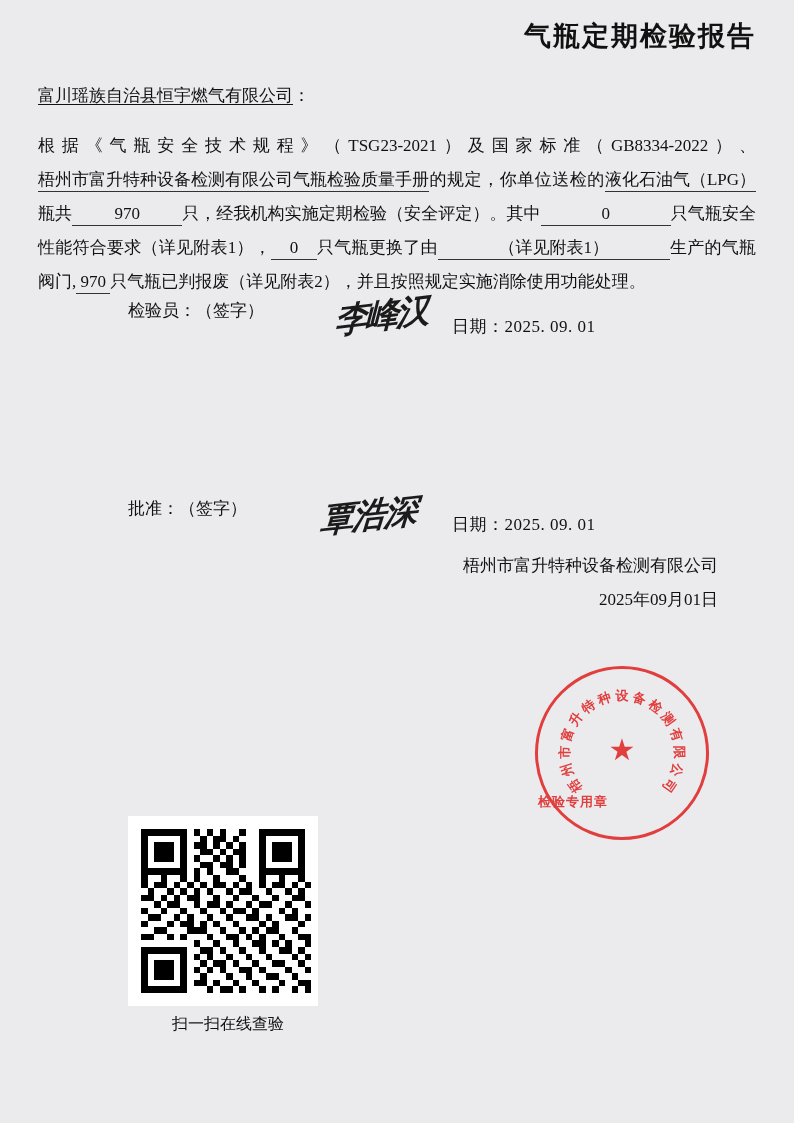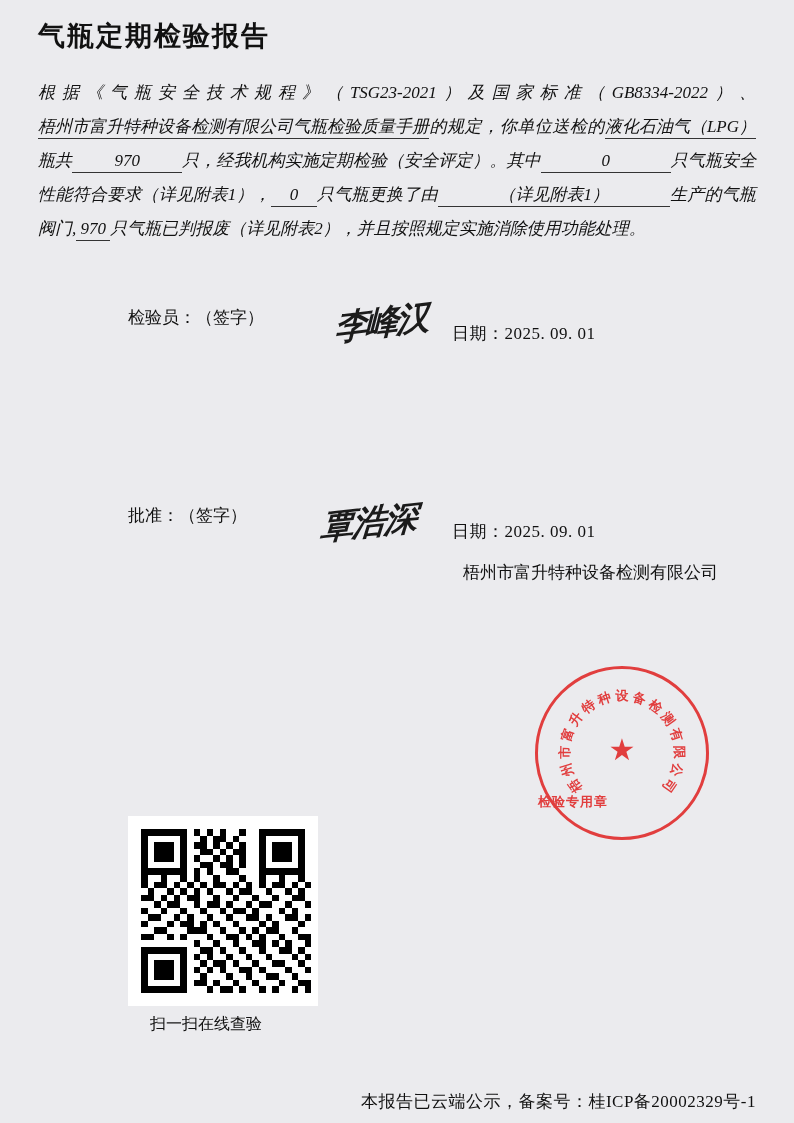--- a/index.html
+++ b/index.html
@@ -16,21 +16,21 @@
     overflow: hidden;
   }
   .page {
     position: relative;
     width: 794px;
     height: 1123px;
     box-sizing: border-box;
     padding: 0 38px;
   }
   .doc-title {
-    text-align: left;
+    text-align: right;
     font-size: 27px;
     font-weight: bold;
     letter-spacing: 2px;
     margin-top: 18px;
     font-family: Liberation Mono, monospace;
   }
   .report-no {
     text-align: right;
     font-size: 17px;
     margin-top: 18px;
@@ -51,39 +51,37 @@
     font-size: 17px;
     line-height: 34px;
     text-align: justify;
   }
   .body-text p {
     margin: 0;
     text-indent: 0;
   }
   .indent {
     text-indent: 34px;
-    font-style: italic;
   }
   .fill {
     display: inline-block;
     border-bottom: 1px solid #333;
     text-align: center;
     line-height: 22px;
     vertical-align: baseline;
   }
   .fill.w-company { min-width: 330px; }
   .fill.w-gas { min-width: 150px; }
   .fill.w-count { min-width: 110px; }
   .fill.w-zero1 { min-width: 130px; }
   .fill.w-zero2 { min-width: 46px; }
   .fill.w-valve { min-width: 232px; }
   .fill.w-970b { min-width: 34px; }
 
   .sign-block {
-    margin-top: 60px;
     position: relative;
     height: 120px;
   }
   .sign-row {
     font-size: 17px;
     position: relative;
     height: 60px;
   }
   .sign-label {
     position: absolute;
@@ -178,21 +176,21 @@
     text-align: left;
     font-size: 13px;
     font-weight: bold;
     letter-spacing: 1px;
   }
   .qr-wrap {
     position: absolute;
     left: 128px;
     top: 798px;
     width: 156px;
-    text-align: center;
+    text-align: right;
   }
   .qr {
     width: 190px;
     height: 190px;
     background: #fff;
     padding: 0;
     box-sizing: border-box;
     display: block;
   }
   .qr-caption {
@@ -210,20 +208,23 @@
   }
 </style>
 </head>
 <body>
 
 <div class="page">
 
   <div class="doc-title">气瓶定期检验报告</div>
 
 
+  <div class="addressee">
+    <span class="u">富川瑶族自治县恒宇燃气有限公司</span><span>：</span>
+  </div>
 
   <div class="body-text">
     <p class="indent">
       <span>根据《气瓶安全技术规程》（TSG23-2021）及国家标准（GB8334-2022）、</span><span class="fill w-company">梧州市富升特种设备检测有限公司气瓶检验质量手册</span><span>的规定，你单位送检的</span><span class="fill w-gas">液化石油气（LPG）</span><span>瓶共</span><span class="fill w-count">970</span><span>只，经我机构实施定期检验（安全评定）。其中</span><span class="fill w-zero1">0</span><span>只气瓶安全性能符合要求（详见附表1），</span><span class="fill w-zero2">0</span><span>只气瓶更换了由</span><span class="fill w-valve">（详见附表1）</span><span>生产的气瓶阀门,</span><span class="fill w-970b">970</span><span>只气瓶已判报废（详见附表2），并且按照规定实施消除使用功能处理。</span>
     </p>
   </div>
 
   <div class="sign-block">
     <div class="sign-row">
       <span class="sign-label">检验员：（签字）</span>
@@ -233,20 +234,21 @@
   </div>
 
   <div class="approve-block">
     <div class="sign-row">
       <span class="sign-label">批准：（签字）</span>
       <span class="signature2">覃浩深</span>
       <span class="sign-date"><span>日期：</span><span>2025. 09. 01</span></span>
     </div>
     <div class="issuer">
       <div>梧州市富升特种设备检测有限公司</div>
+      <div>2025年09月01日</div>
     </div>
   </div>
 
   <div class="stamp">
     <div class="arc" id="seal-arc">
         <span style="transform: rotate(-125deg) translate(-50%, -66px) rotate(0deg);">梧</span>
         <span style="transform: rotate(-107.143deg) translate(-50%, -66px) rotate(0deg);">州</span>
         <span style="transform: rotate(-89.2857deg) translate(-50%, -66px) rotate(0deg);">市</span>
         <span style="transform: rotate(-71.4286deg) translate(-50%, -66px) rotate(0deg);">富</span>
         <span style="transform: rotate(-53.5714deg) translate(-50%, -66px) rotate(0deg);">升</span>
@@ -447,15 +449,14 @@
         <rect x="23" y="9" width="1" height="1"></rect>
           <rect x="26" y="9" width="1" height="1"></rect>
         <rect x="2" y="9" width="1" height="1"></rect>
           <rect x="5" y="9" width="1" height="1"></rect>
           <rect x="8" y="9" width="1" height="1"></rect>
       </g>
     </svg>
     <div class="qr-caption">扫一扫在线查验</div>
   </div>
 
-  <div class="footer">本报告已云端公示，备案号：桂ICP备20002329号-1</div>
 
 </div>
 
 </body></html>

